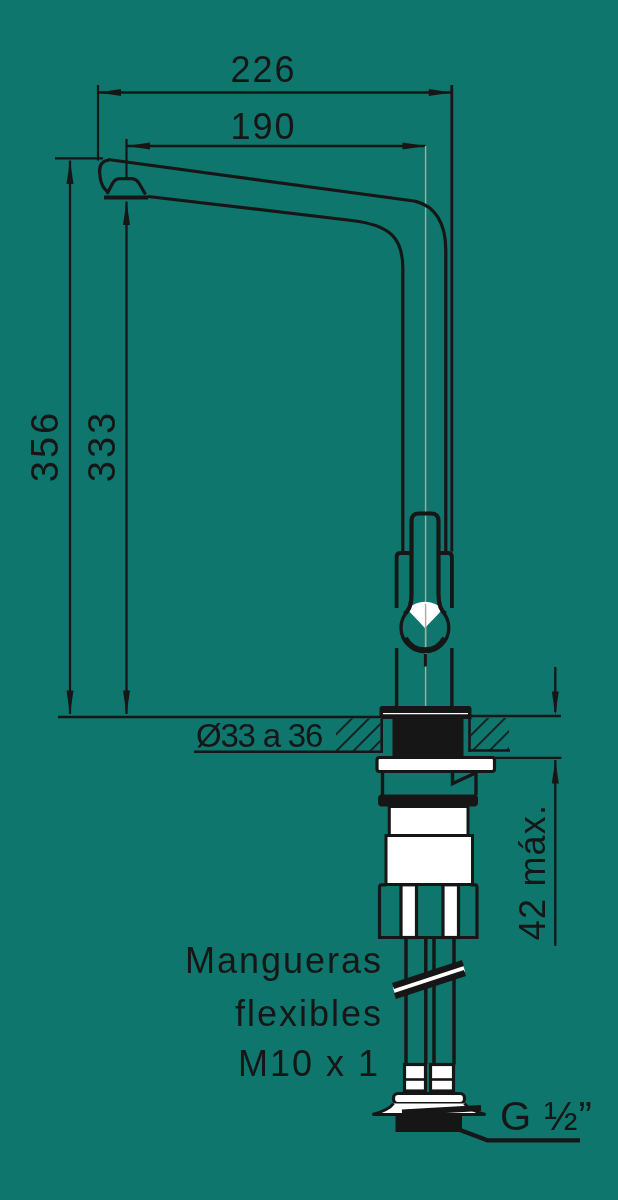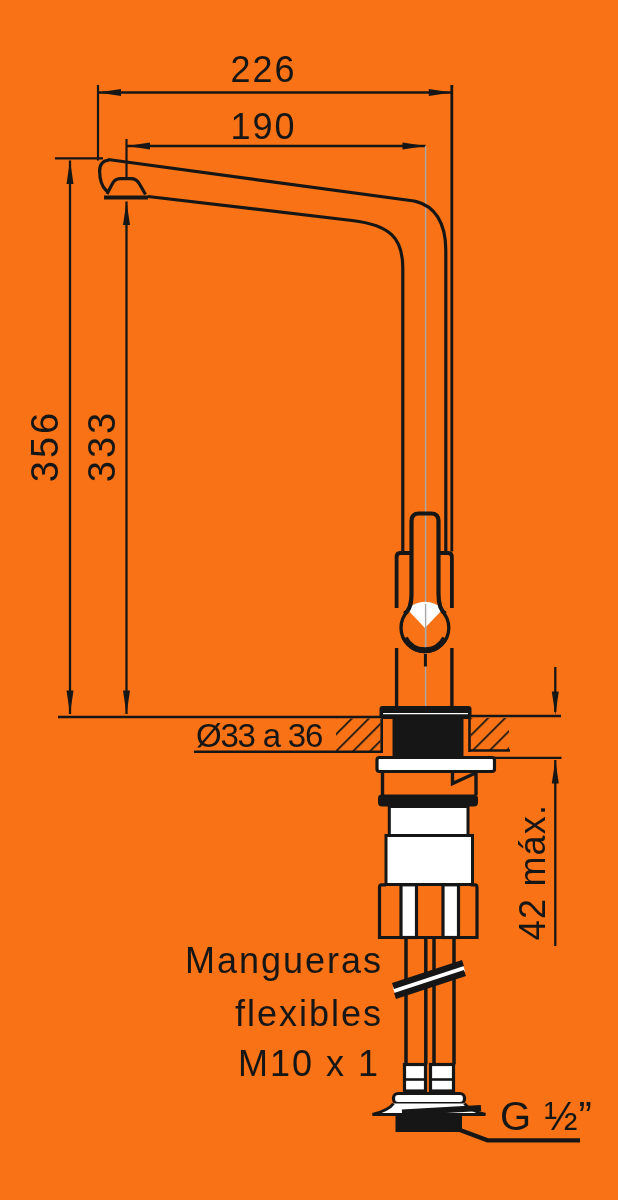--- a/index.html
+++ b/index.html
@@ -1,16 +1,16 @@
 <!DOCTYPE html>
 <html><head>
 <meta charset="utf-8">
 <style>
   html,body{margin:0;padding:0;background:#ffffff;}
-  #page{width:618px;height:1200px;position:relative;background:#f97316;overflow:hidden;}
+  #page{width:618px;height:1200px;position:relative;background:#0f766e;overflow:hidden;}
   svg text{font-family:"Liberation Sans", sans-serif;fill:#161616;}
 </style>
 </head>
 <body>
 <div id="page">
 <svg width="618" height="1200" viewBox="0 0 618 1200" xmlns="http://www.w3.org/2000/svg" style="filter:blur(0.4px)">
 <defs>
   <pattern id="hatch" width="12" height="12" patternUnits="userSpaceOnUse" patternTransform="rotate(45)">
     <line x1="0" y1="0" x2="0" y2="12" stroke="#161616" stroke-width="3.4"></line>
   </pattern>

